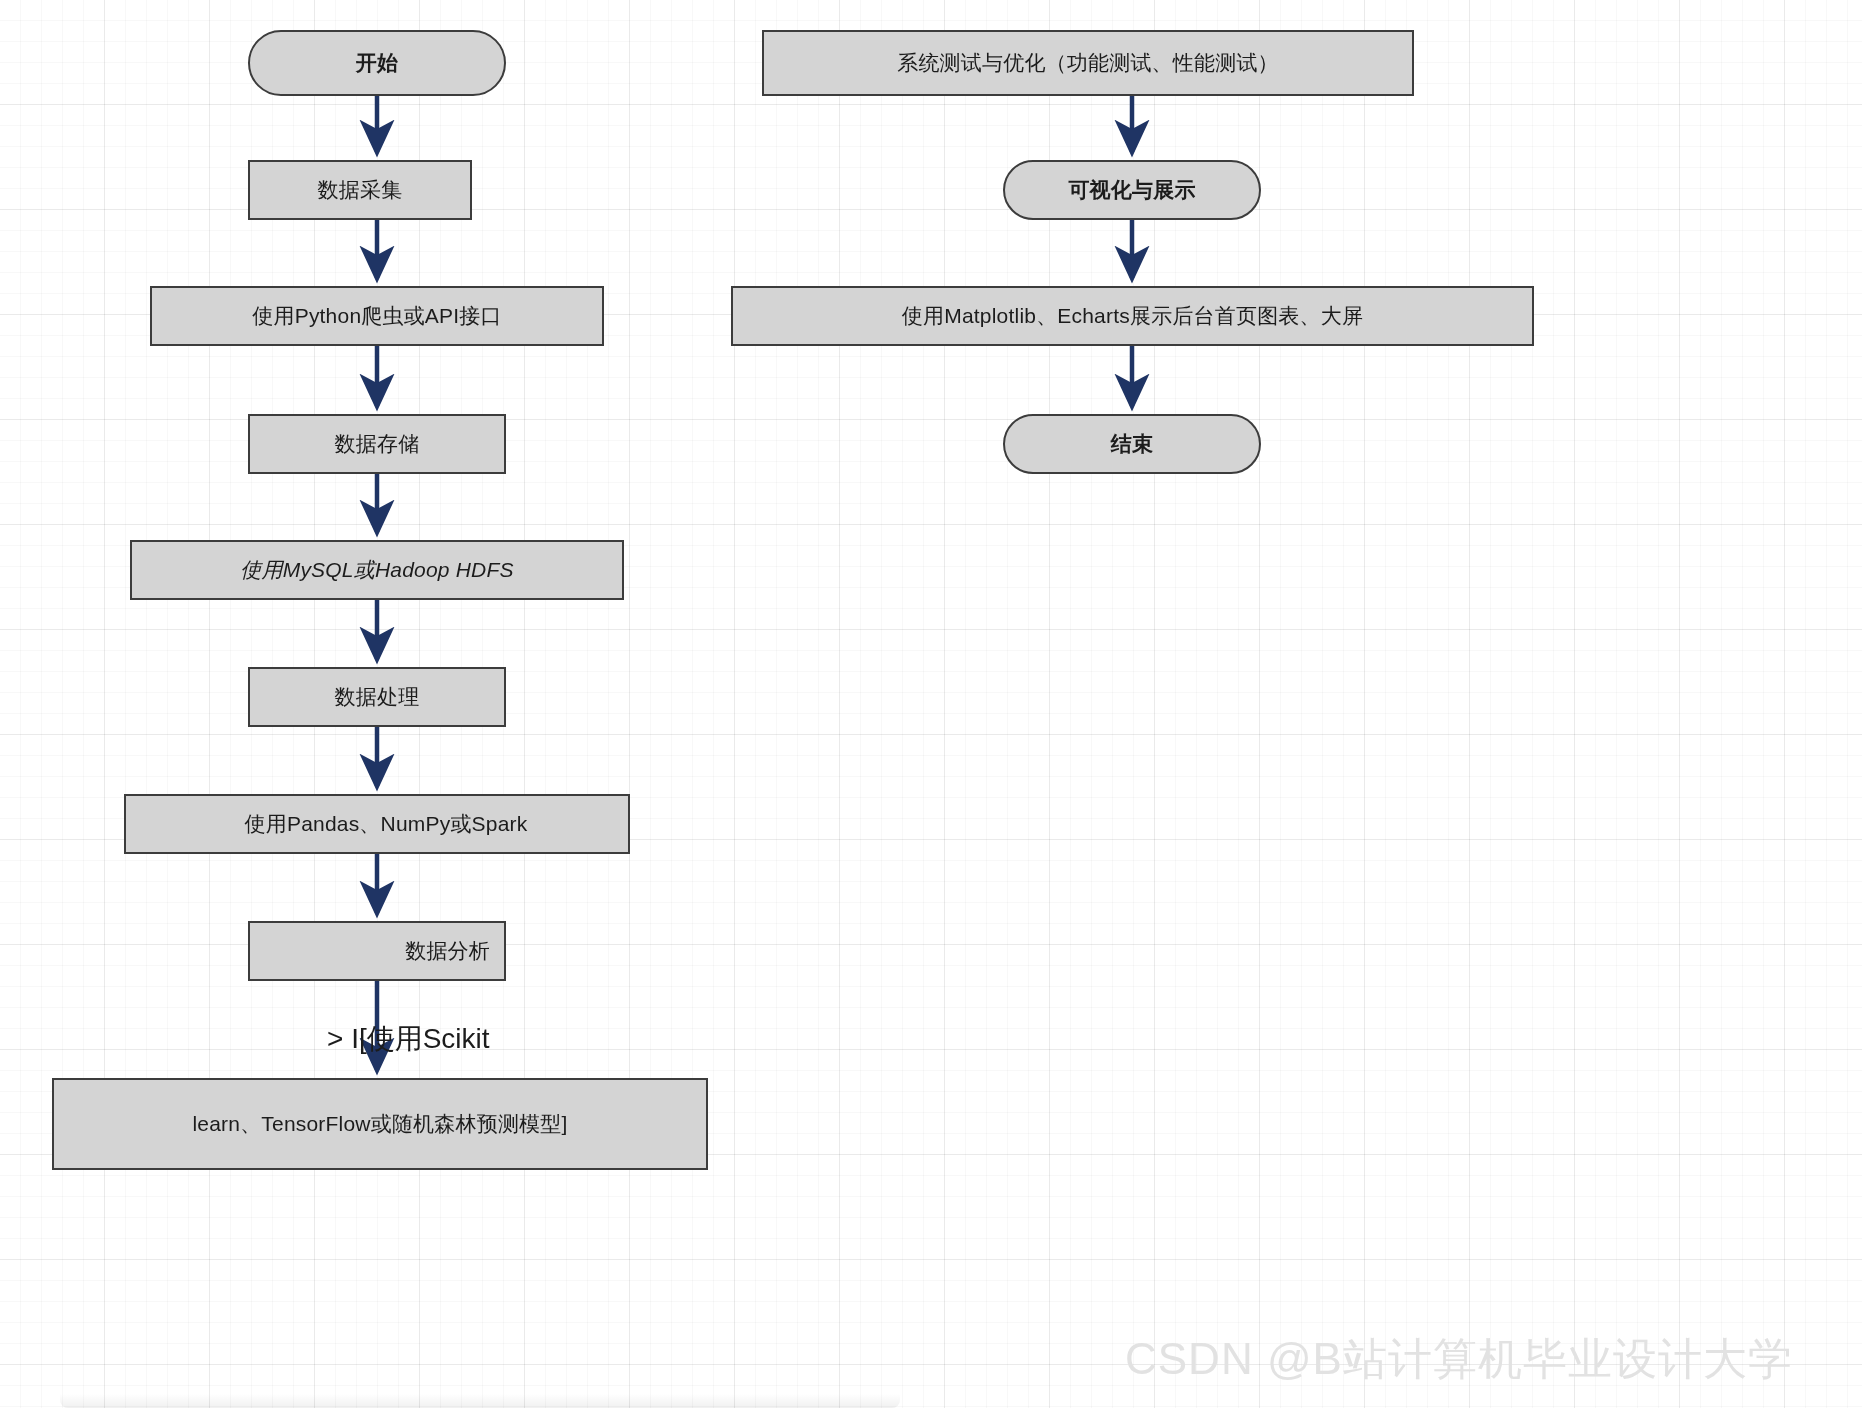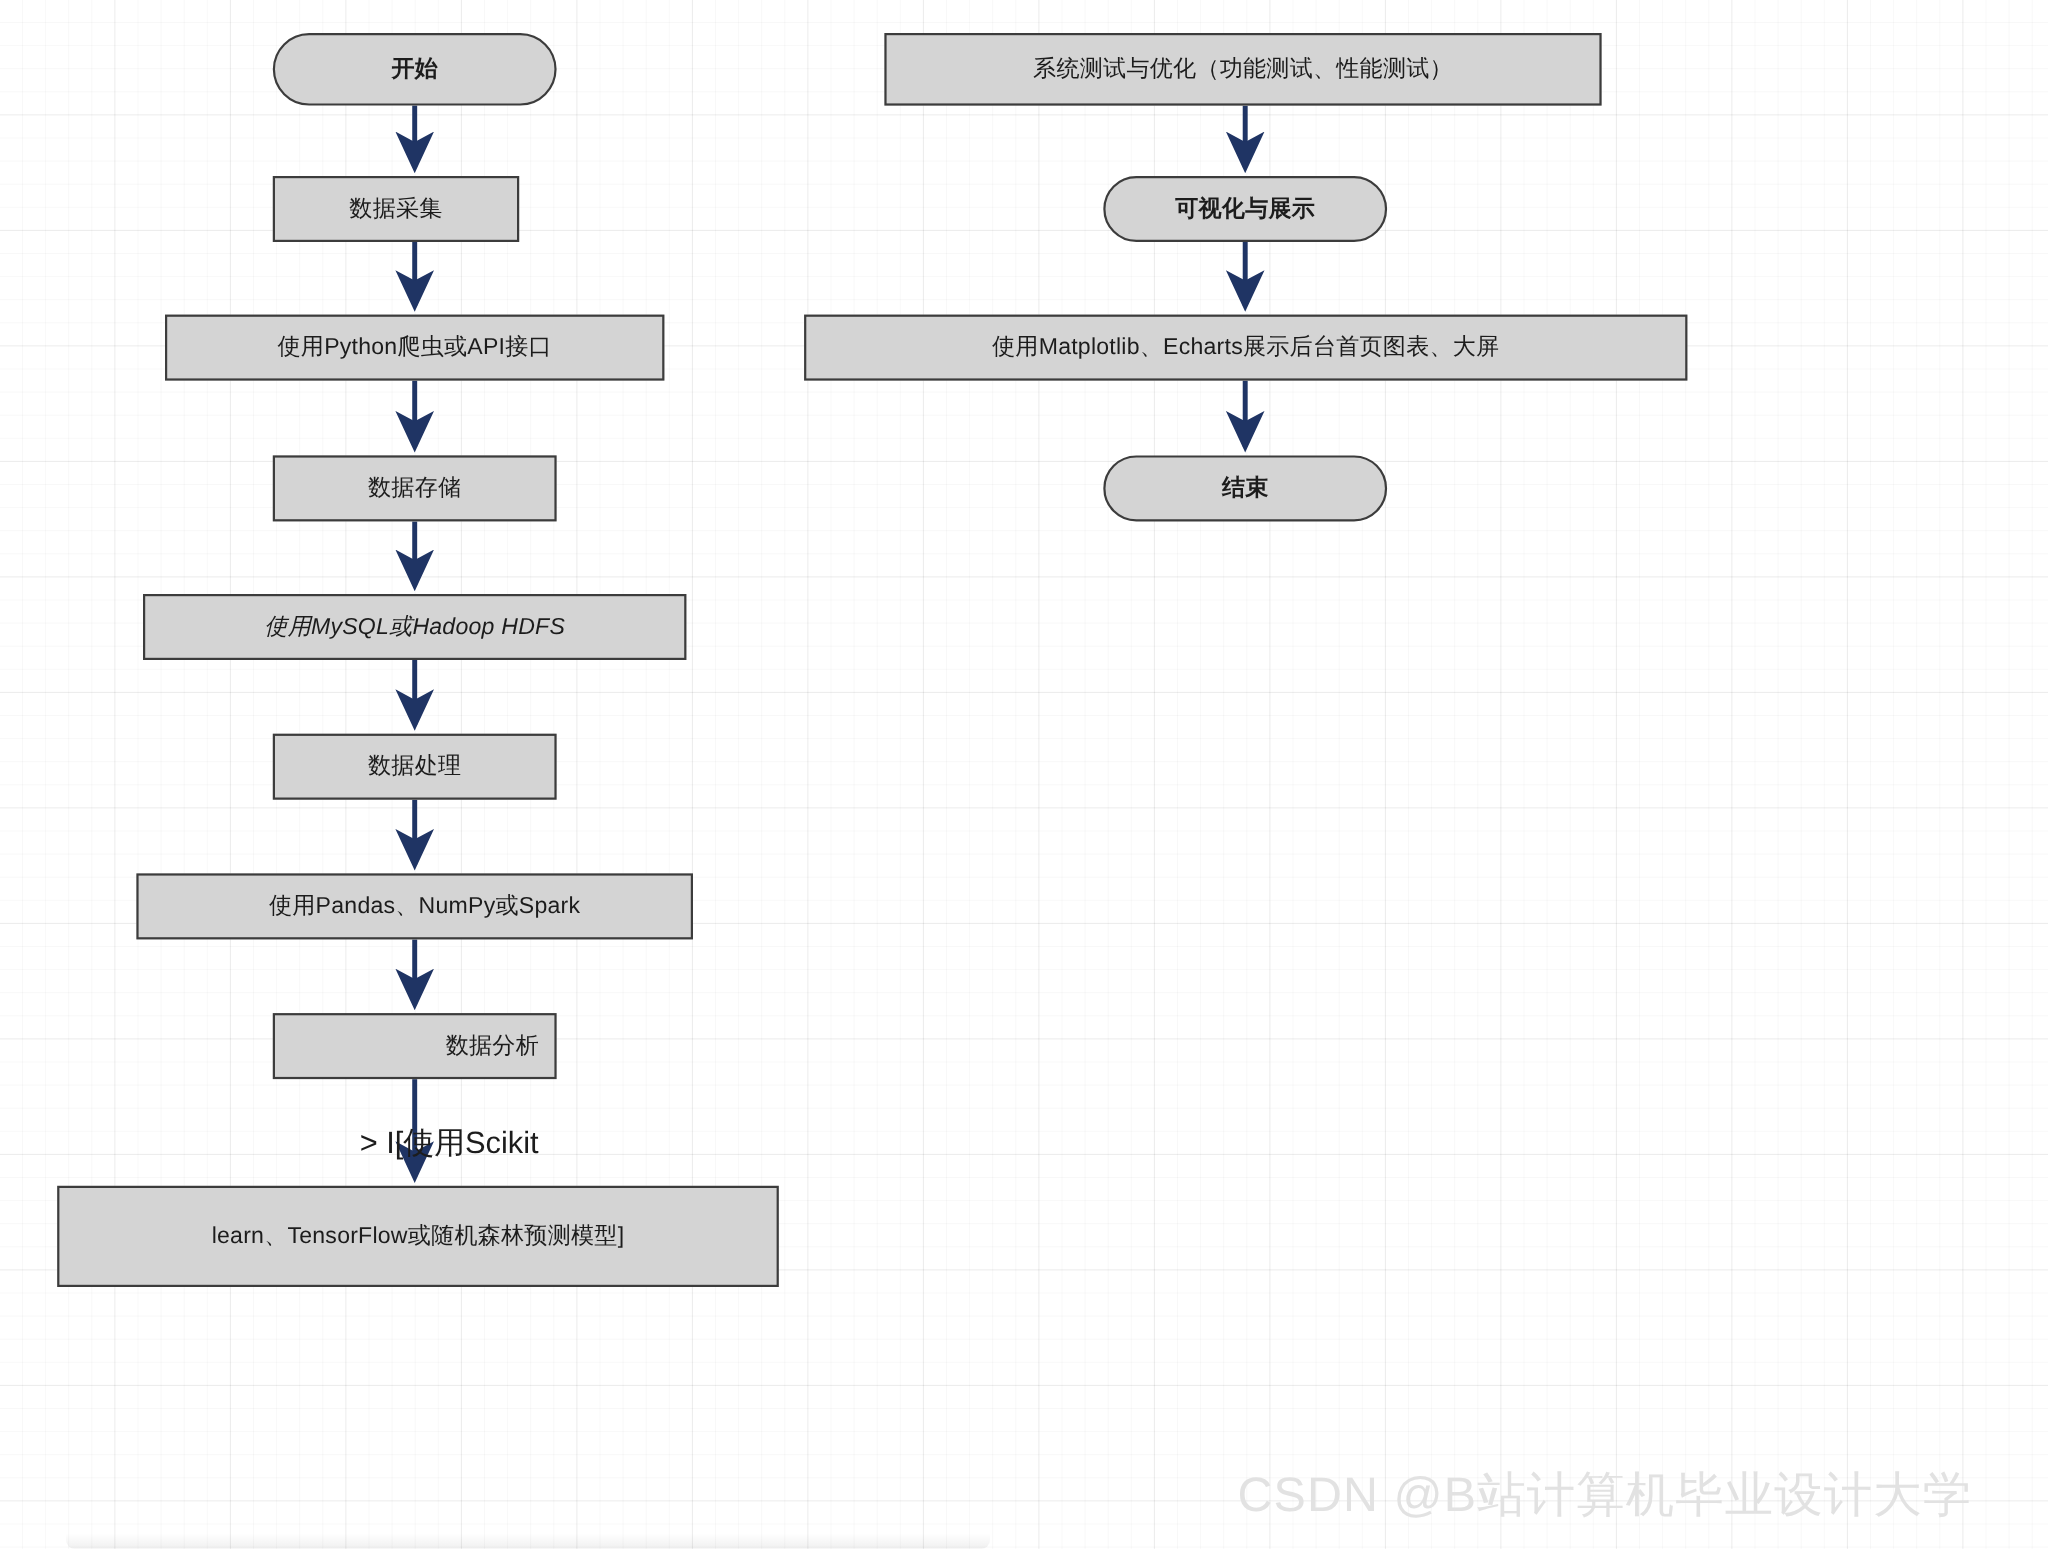--- a/index.html
+++ b/index.html
@@ -151,21 +151,21 @@
   </div>
 
   <div class="edge-label" style="left:327px; top:1020px;">&gt; I[使用Scikit</div>
 
   <div class="node" style="left:52px; top:1078px; width:656px; height:92px;">
     <span>learn、TensorFlow或随机森林预测模型]</span>
   </div>
 
   <div class="scroll-shadow"></div>
 
-  <div class="node" style="left:804px; top:30px; width:652px; height:66px;">
+  <div class="node" style="left:762px; top:30px; width:652px; height:66px;">
     <span>系统测试与优化（功能测试、性能测试）</span>
   </div>
 
   <div class="node round" style="left:1003px; top:160px; width:258px; height:60px;">
     <span>可视化与展示</span>
   </div>
 
   <div class="node" style="left:731px; top:286px; width:803px; height:60px;">
     <span>使用Matplotlib、Echarts展示后台首页图表、大屏</span>
   </div>

